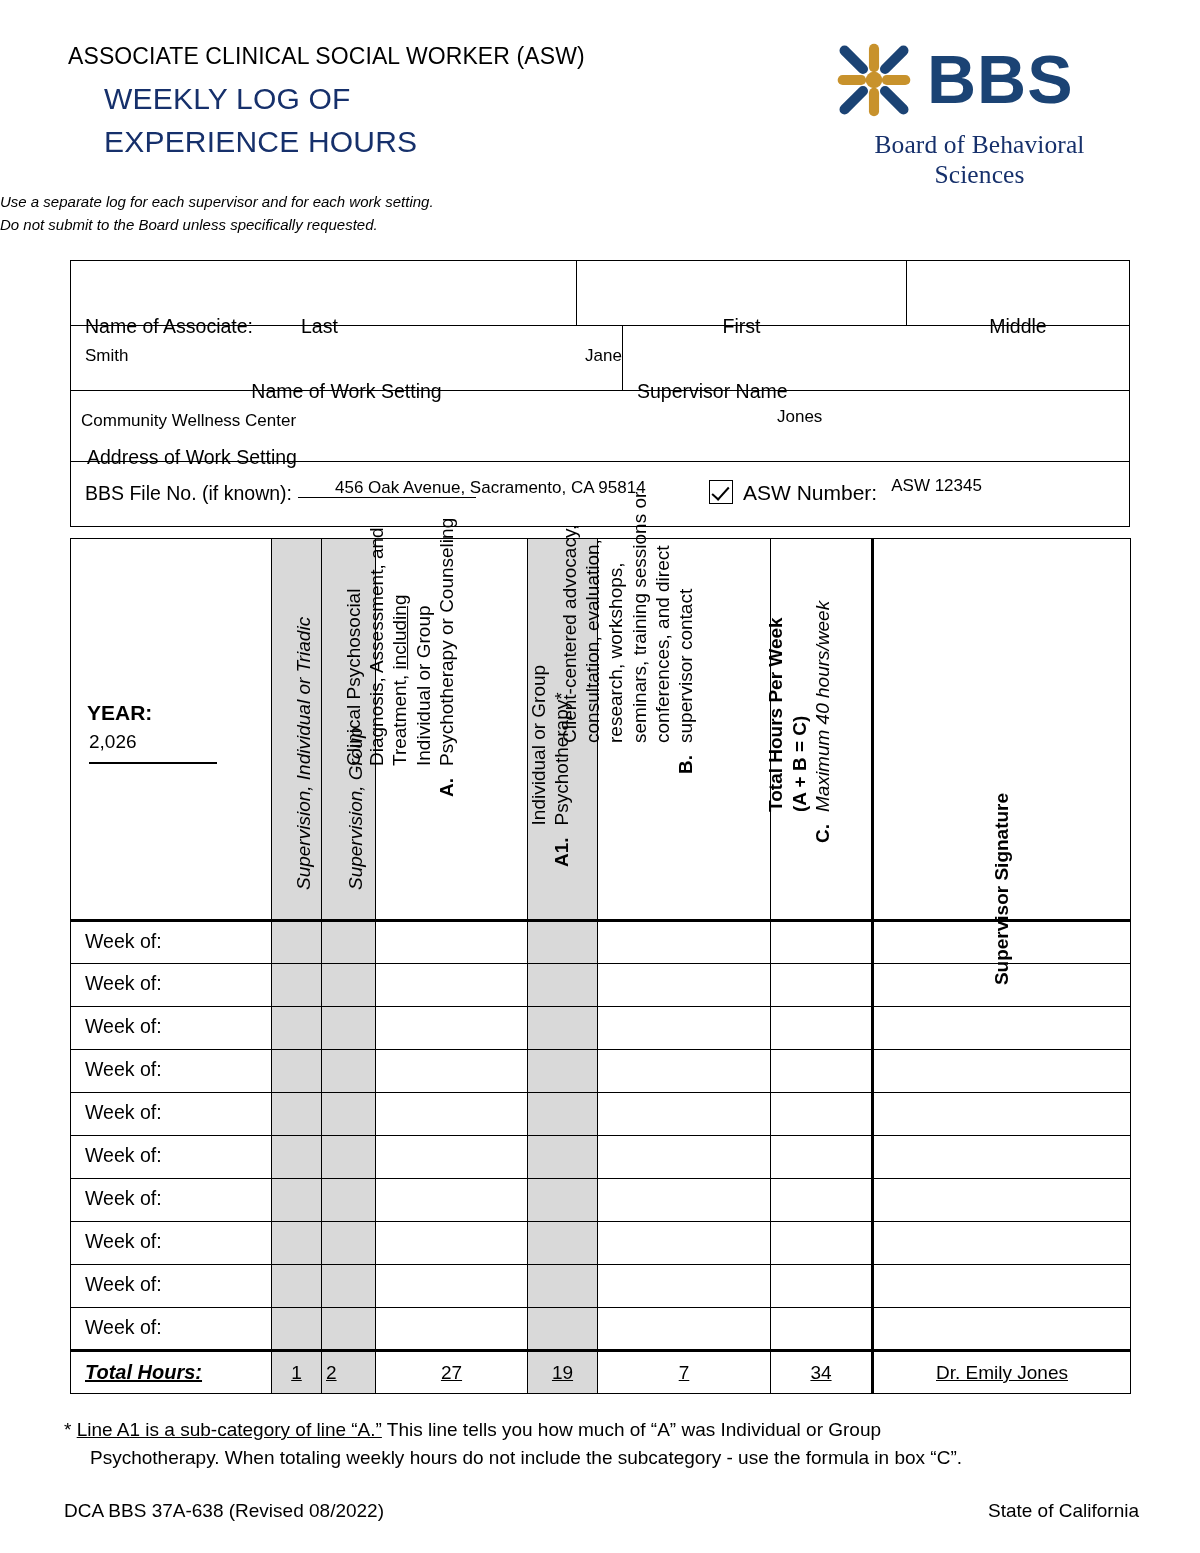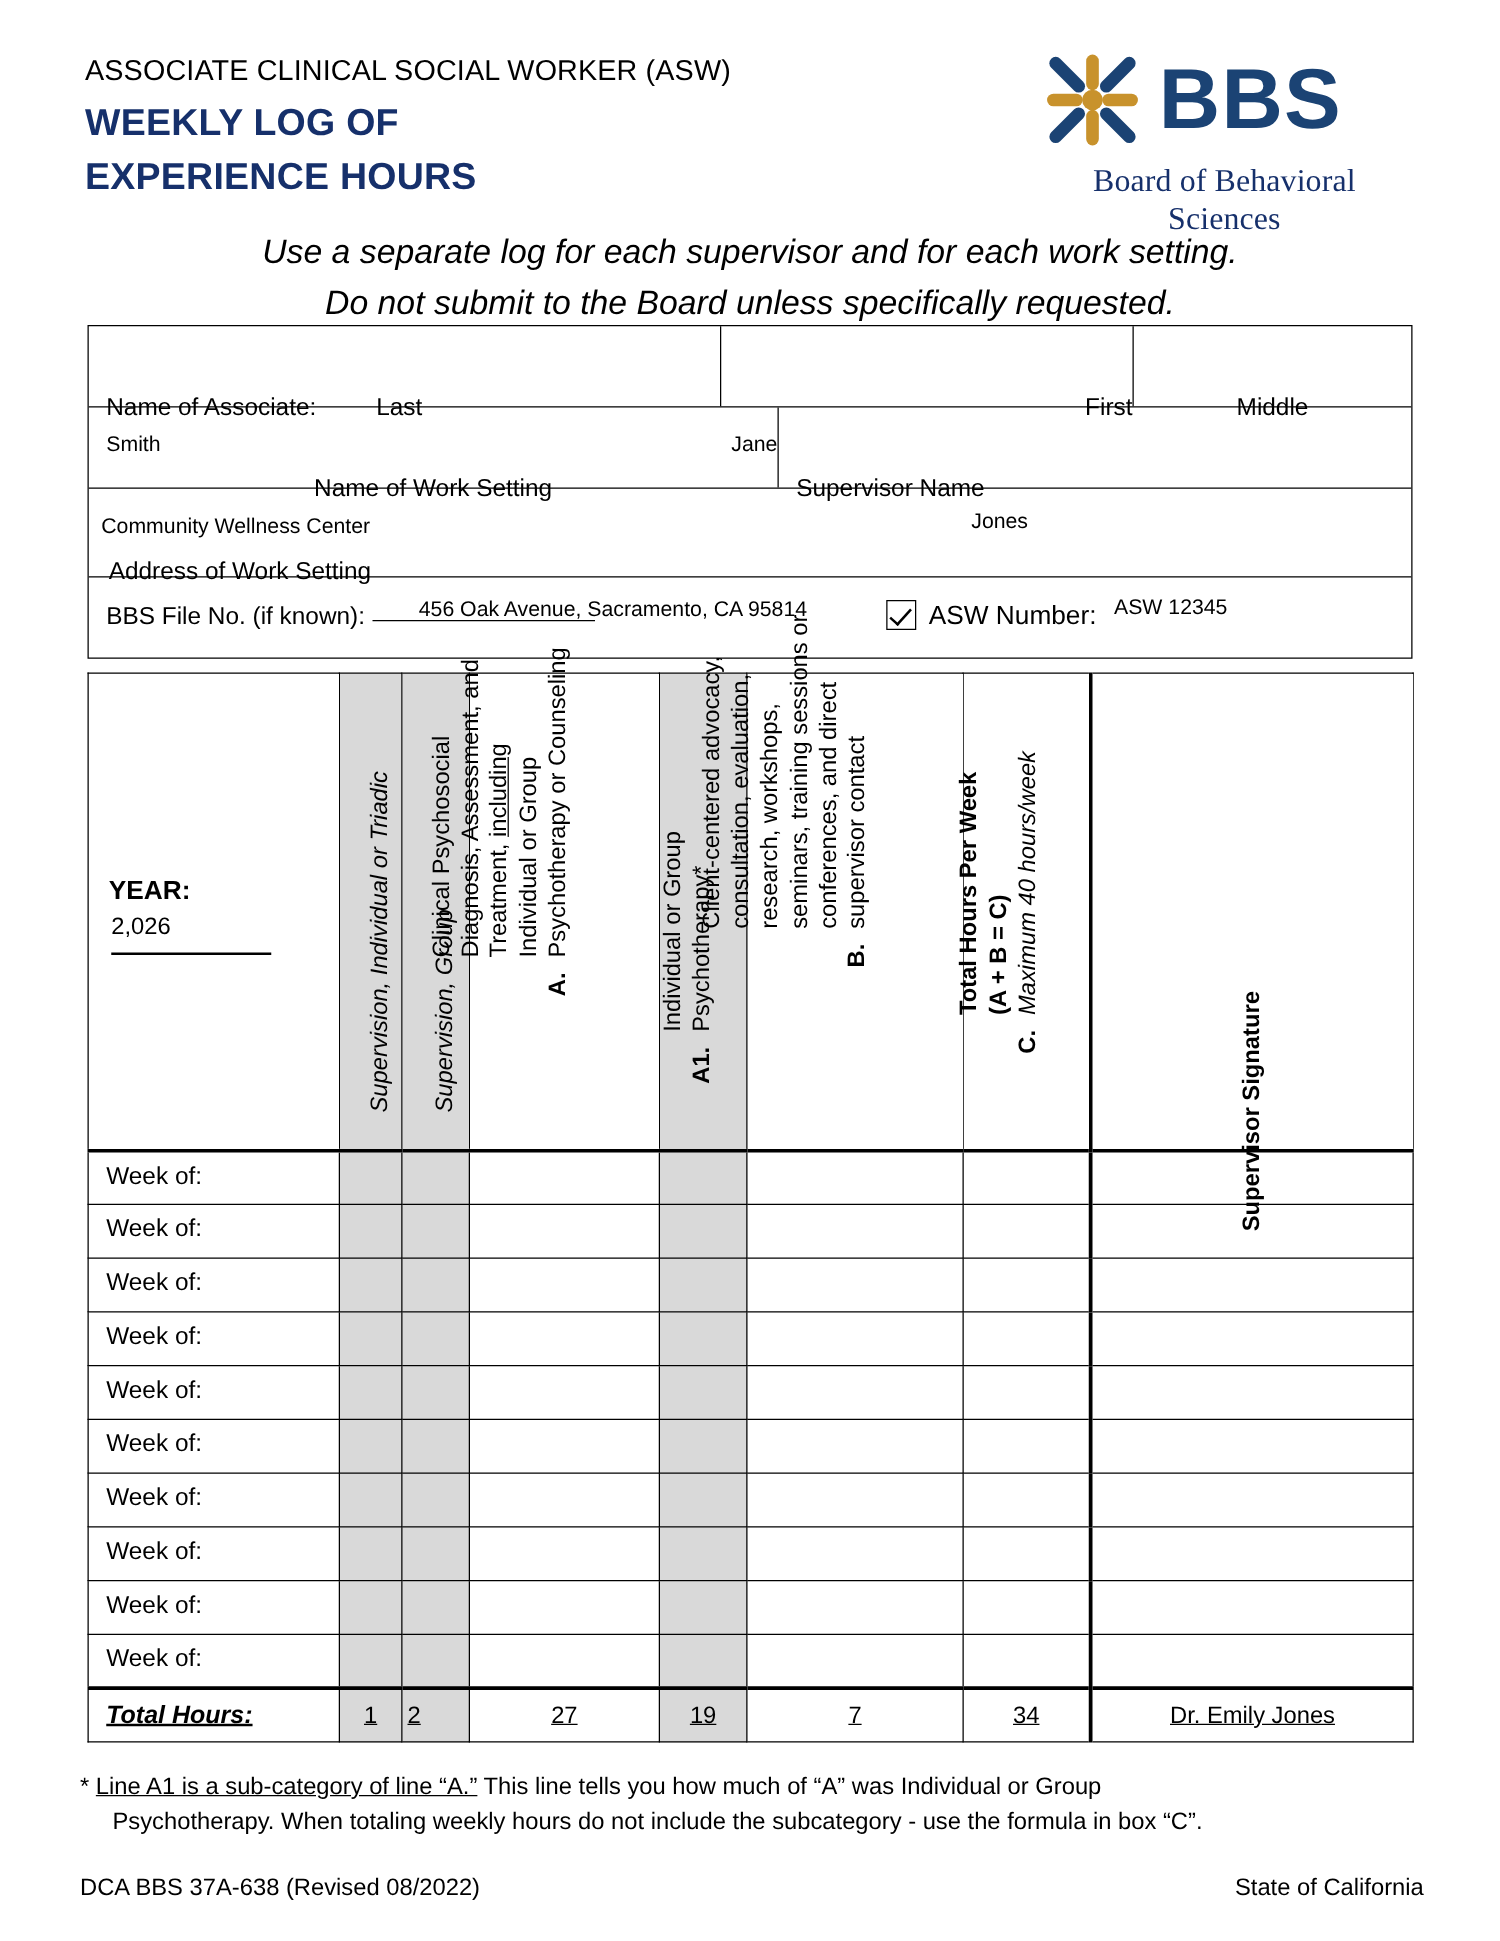--- a/index.html
+++ b/index.html
@@ -17,22 +17,22 @@
   .page { position: relative; width: 1200px; height: 1348px; padding: 0; }
 
   
   .header { position: relative; padding: 42px 0 0 0; height: 175px; }
   .hdr-left { position: absolute; left: 68px; top: 44px; }
   .hdr-line1 {
     font-size: 23px; letter-spacing: .1px; color: #000;
     font-weight: 400; line-height: 1.1;
   }
   .hdr-title {
-    font-size: 30px; font-weight: bold; color: #16306b;
-    line-height: 1.42; letter-spacing: .2px; margin-top: 9px;
+    font-size: 30px; font-weight: normal; color: #16306b;
+    line-height: 1.42; letter-spacing: .2px; margin-top: 9px; margin-left: 36px;
   }
   .hdr-title div { white-space: nowrap; }
 
   .logo-wrap {
     position: absolute; right: 68px; top: 34px;
     width: 305px; height: 125px;
   }
   .logo-row { display: flex; align-items: center; height: 92px; }
   .logo-mark { width: 94px; height: 92px; flex: none; }
   .logo-bbs {
@@ -40,41 +40,41 @@
     font-size: 68px; font-weight: bold; color: #1b4374;
     letter-spacing: 1px; line-height: .9; margin-left: 6px;
   }
   .logo-sub {
     font-family: "Liberation Serif", serif;
     font-size: 25.5px; color: #16306b; text-align: center;
     margin-top: 4px; letter-spacing: .1px;
   }
 
   .instructions {
-    text-align: center; font-style: italic; font-size: 27px;
-    line-height: 1.52; margin-top: 6px;
+    font-style: italic; font-size: 15px;
+    line-height: 1.52; margin-top: 16px;
   }
   .instructions div { white-space: nowrap; }
 
   
   .info {
     position: absolute; left: 70px; top: 260px;
     width: 1060px; border: 1.6px solid #000;
   }
   .info-row { display: flex; border-bottom: 1.6px solid #000; }
   .info-row:last-child { border-bottom: none; }
   .info-cell { position: relative; border-right: 1.6px solid #000; }
   .info-cell:last-child { border-right: none; }
   .lbl { font-size: 19.5px; line-height: 1.2; margin-top: 47px; }
   .val { font-size: 17px; line-height: 1.2; }
 
   .cell-a { width: 506px; height: 64px; padding: 7px 0 0 14px; }
   .cell-b { width: 330px; height: 64px; padding: 7px 0 0 0; }
   .cell-c { width: 222px; height: 64px; padding: 7px 0 0 0; text-align: center; }
-  .cell-b .lbl { text-align: right; }
+  .cell-b .lbl { text-align: center; }
   .cell-b .val { padding-left: 8px; margin-top: 8px; }
   .cell-a .val { margin-top: 8px; }
 
   .cell-sup { width: 506px; height: 64px; padding: 7px 0 0 14px; }
   .cell-sup .val { margin-top: 4px; padding-left: 140px; }
   .cell-ws { width: 552px; height: 64px; padding: 7px 0 0 0; }
   .cell-ws .lbl { text-align: center; }
   .cell-ws .val { margin-top: 8px; padding-left: 10px; }
 
   .cell-addr { width: 100%; height: 70px; padding: 8px 0 0 16px; }

